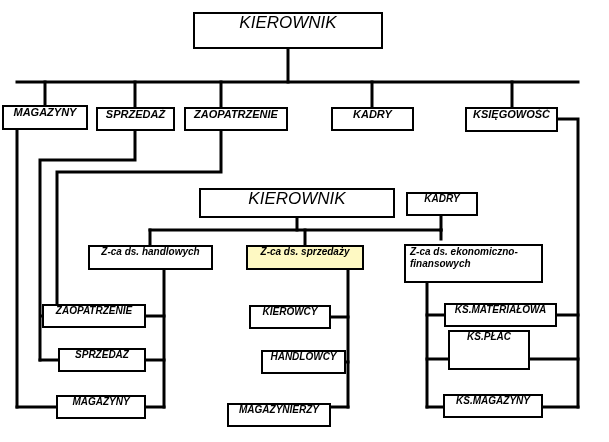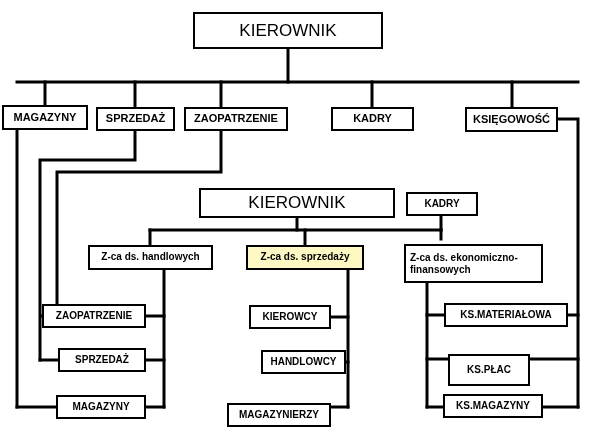--- a/index.html
+++ b/index.html
@@ -1,21 +1,21 @@
 <!DOCTYPE html>
 <html><head>
 <meta charset="utf-8">
 <style>
   html,body{margin:0;padding:0;background:#ffffff;}
   body{font-family:"Liberation Sans", sans-serif;}
   #chart-root{position:relative;width:609px;height:442px;background:#ffffff;overflow:hidden;}
   #wires{position:absolute;left:0;top:0;width:609px;height:442px;}
   .node{position:absolute;box-sizing:border-box;border:2px solid #000;background:#fff;
-        display:flex;align-items:center;justify-content:center;text-align:center;
-        font-weight:bold;color:#000;line-height:1.05;letter-spacing:0px;}
+        display:flex;justify-content:center;text-align:center;
+        font-weight:bold;color:#000;line-height:1.05;letter-spacing:0px;font-style:italic;}
   .node.big{font-weight:normal;}
   .node.lead{justify-content:flex-start;text-align:left;padding-left:4px;line-height:1.15;}
   .t9{font-size:10px;}
   .t10{font-size:10px;}
   .t11{font-size:11px;}
   .t16{font-size:17px;}
 </style>
 </head>
 <body>
 
@@ -102,23 +102,23 @@
       </div>
       <div class="node t10" style="left: 249px; top: 305px; width: 82px; height: 24px; border-color: rgb(0, 0, 0); background: rgb(255, 255, 255);">
         <span>KIEROWCY</span>
       </div>
       <div class="node t10" style="left: 261px; top: 350px; width: 85px; height: 24px; border-color: rgb(0, 0, 0); background: rgb(255, 255, 255);">
         <span>HANDLOWCY</span>
       </div>
       <div class="node t10" style="left: 227px; top: 395px; width: 104px; height: 24px; border-color: rgb(0, 0, 0); background: rgb(255, 255, 255); margin-top: 8px;">
         <span>MAGAZYNIERZY</span>
       </div>
-      <div class="node t10" style="left: 444px; top: 303px; width: 124px; height: 24px; border-color: rgb(0, 0, 0); background: rgb(255, 255, 255);">
+      <div class="node t10" style="left: 444px; top: 303px; width: 113px; height: 24px; border-color: rgb(0, 0, 0); background: rgb(255, 255, 255);">
         <span>KS.MATERIAŁOWA</span>
       </div>
-      <div class="node t10" style="left: 448px; top: 354px; width: 82px; height: 32px; border-color: rgb(0, 0, 0); background: rgb(255, 255, 255);">
+      <div class="node t10" style="left: 448px; top: 330px; width: 82px; height: 40px; border-color: rgb(0, 0, 0); background: rgb(255, 255, 255);">
         <span>KS.PŁAC</span>
       </div>
       <div class="node t10" style="left: 443px; top: 394px; width: 100px; height: 24px; border-color: rgb(0, 0, 0); background: rgb(255, 255, 255);">
         <span>KS.MAGAZYNY</span>
       </div>
     </div>
 </div>
 
 </body></html>

